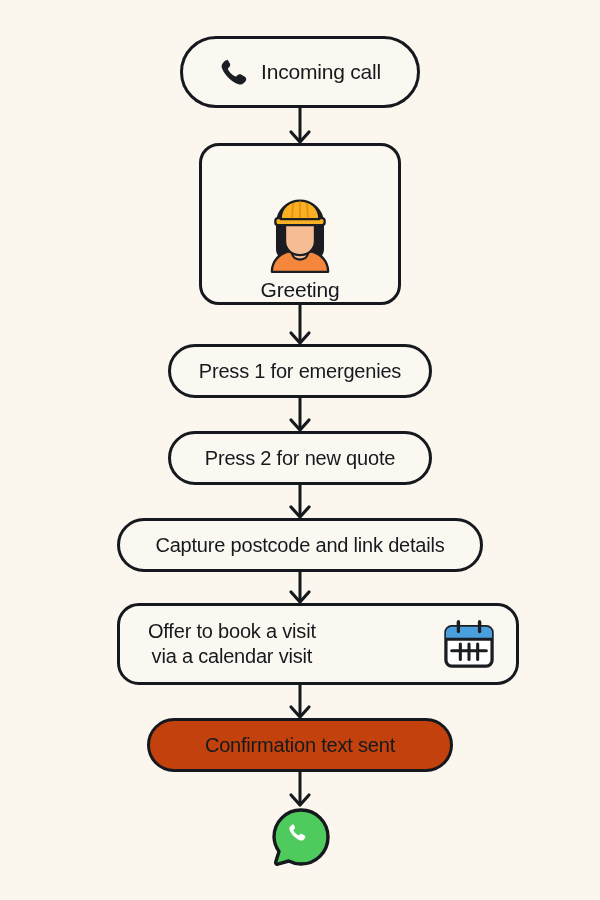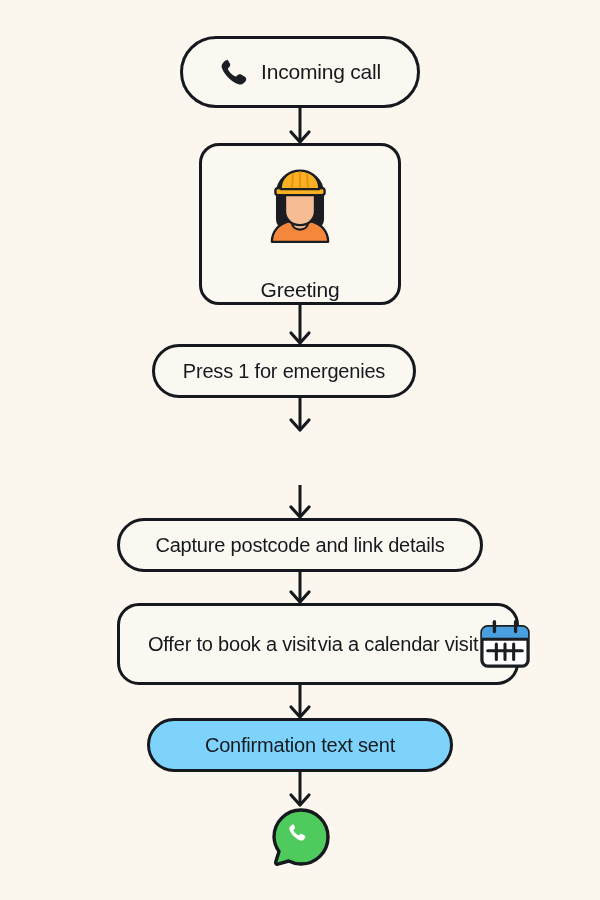--- a/index.html
+++ b/index.html
@@ -56,44 +56,44 @@
     width: 30px; height: 30px;
     flex: 0 0 auto;
     display: block;
   }
 
   
   #node-greeting {
     left: 199px; top: 143px;
     width: 202px; height: 162px;
     flex-direction: column;
-    justify-content: space-between;
+    justify-content: flex-end;
     padding-top: 14px;
     gap: 0;
   }
   .worker-icon { width: 88px; height: 88px; display:block; }
   #node-greeting .node-label { font-size: 21px; }
 
   
-  #node-press-1 { left: 152px; top: 344px; width: 264px; height: 54px; }
+  #node-press-1 { left: 168px; top: 344px; width: 264px; height: 54px; }
   #node-press-2 { left: 168px; top: 431px; width: 264px; height: 54px; }
   #node-capture { left: 117px; top: 518px; width: 366px; height: 54px; }
 
   
   #node-offer {
     left: 117px; top: 603px;
     width: 402px; height: 82px;
     justify-content: space-between;
     padding: 0 20px 0 28px;
   }
   #node-offer .offer-text {
     display: flex;
-    flex-direction: row;
+    flex-direction: column;
     gap: 2px;
-    text-align: right;
+    text-align: center;
   }
   #node-offer .node-label { font-size: 20px; }
 
   .calendar-icon { width: 54px; height: 50px; display:block; flex:0 0 auto; }
 
   
   #node-confirmation { left: 147px; top: 718px; width: 306px; height: 54px; }
 
   
   #node-whatsapp {
@@ -172,20 +172,23 @@
         <line x1="58" y1="16" x2="59" y2="31"></line>
       </g>
     </svg>
     <span class="node-label" style="color: rgb(22, 25, 29);">Greeting</span>
   </div>
 
   <div class="node pill" id="node-press-1" style="background: rgb(251, 248, 241); border-color: rgb(21, 24, 28);">
     <span class="node-label" style="color: rgb(22, 25, 29);">Press 1 for emergenies</span>
   </div>
 
+  <div class="node pill" id="node-press-2" style="background: rgb(251, 248, 241); border-color: rgb(21, 24, 28);">
+    <span class="node-label" style="color: rgb(22, 25, 29);">Press 2 for new quote</span>
+  </div>
 
   <div class="node pill" id="node-capture" style="background: rgb(251, 248, 241); border-color: rgb(21, 24, 28);">
     <span class="node-label" style="color: rgb(22, 25, 29);">Capture postcode and link details</span>
   </div>
 
   <div class="node rrect-lg" id="node-offer" style="background: rgb(251, 248, 241); border-color: rgb(21, 24, 28);">
     <span class="offer-text">
       <span class="node-label" style="color: rgb(22, 25, 29);">Offer to book a visit</span>
       <span class="node-label" style="color: rgb(22, 25, 29);">via a calendar visit</span>
     </span>
@@ -204,21 +207,21 @@
         <line x1="19" y1="26" x2="19" y2="42"></line>
         <line x1="28" y1="26" x2="28" y2="42"></line>
         <line x1="37" y1="26" x2="37" y2="42"></line>
       </g>
 
       <line x1="17" y1="3" x2="17" y2="13" stroke="#1A1E22" stroke-width="3.4" stroke-linecap="round"></line>
       <line x1="39" y1="3" x2="39" y2="13" stroke="#1A1E22" stroke-width="3.4" stroke-linecap="round"></line>
     </svg>
   </div>
 
-  <div class="node pill" id="node-confirmation" style="background: #7dd3fc; border-color: rgb(21, 24, 28);">
+  <div class="node pill" id="node-confirmation" style="background: #c2410c; border-color: rgb(21, 24, 28);">
     <span class="node-label" style="color: rgb(22, 25, 29);">Confirmation text sent</span>
   </div>
 
   <div id="node-whatsapp">
     <svg class="whatsapp-icon" viewBox="0 0 64 64" xmlns="http://www.w3.org/2000/svg">
       <path fill="#4ECB5C" stroke="#15181C" stroke-width="3.4" stroke-linejoin="round" d="M32 4c15 0 27 12 27 27S47 58 32 58c-4.4 0-8.6-1.1-12.3-3l-11 3.1a1.6 1.6 0 0 1-2-2l3.3-10.6A26.8 26.8 0 0 1 5 31C5 16 17 4 32 4z"></path>
       <path fill="#FFFFFF" d="M24.1 18.6c-.7-.1-1.4.2-1.9.8l-1.1 1.2c-.8.9-1 2.2-.5 3.3 1 2.4 2.4 4.5 4.3 6.3 1.9 1.9 4.1 3.3 6.5 4.2 1.1.4 2.4.2 3.2-.7l1.1-1.1c.6-.6.8-1.3.6-2-.1-.5-.4-.9-.8-1.1l-2.3-1.4c-.8-.5-1.9-.4-2.5.3l-.7.7c-.2.2-.4.2-.6.2-1.1-.5-2-1.1-2.9-2-.8-.8-1.5-1.8-2-2.9-.1-.2 0-.5.2-.6l.7-.7c.7-.6.8-1.7.3-2.5l-1.4-2.3c-.1-.1-.2-.1-.2-.2z"></path>
     </svg>
   </div>
 

